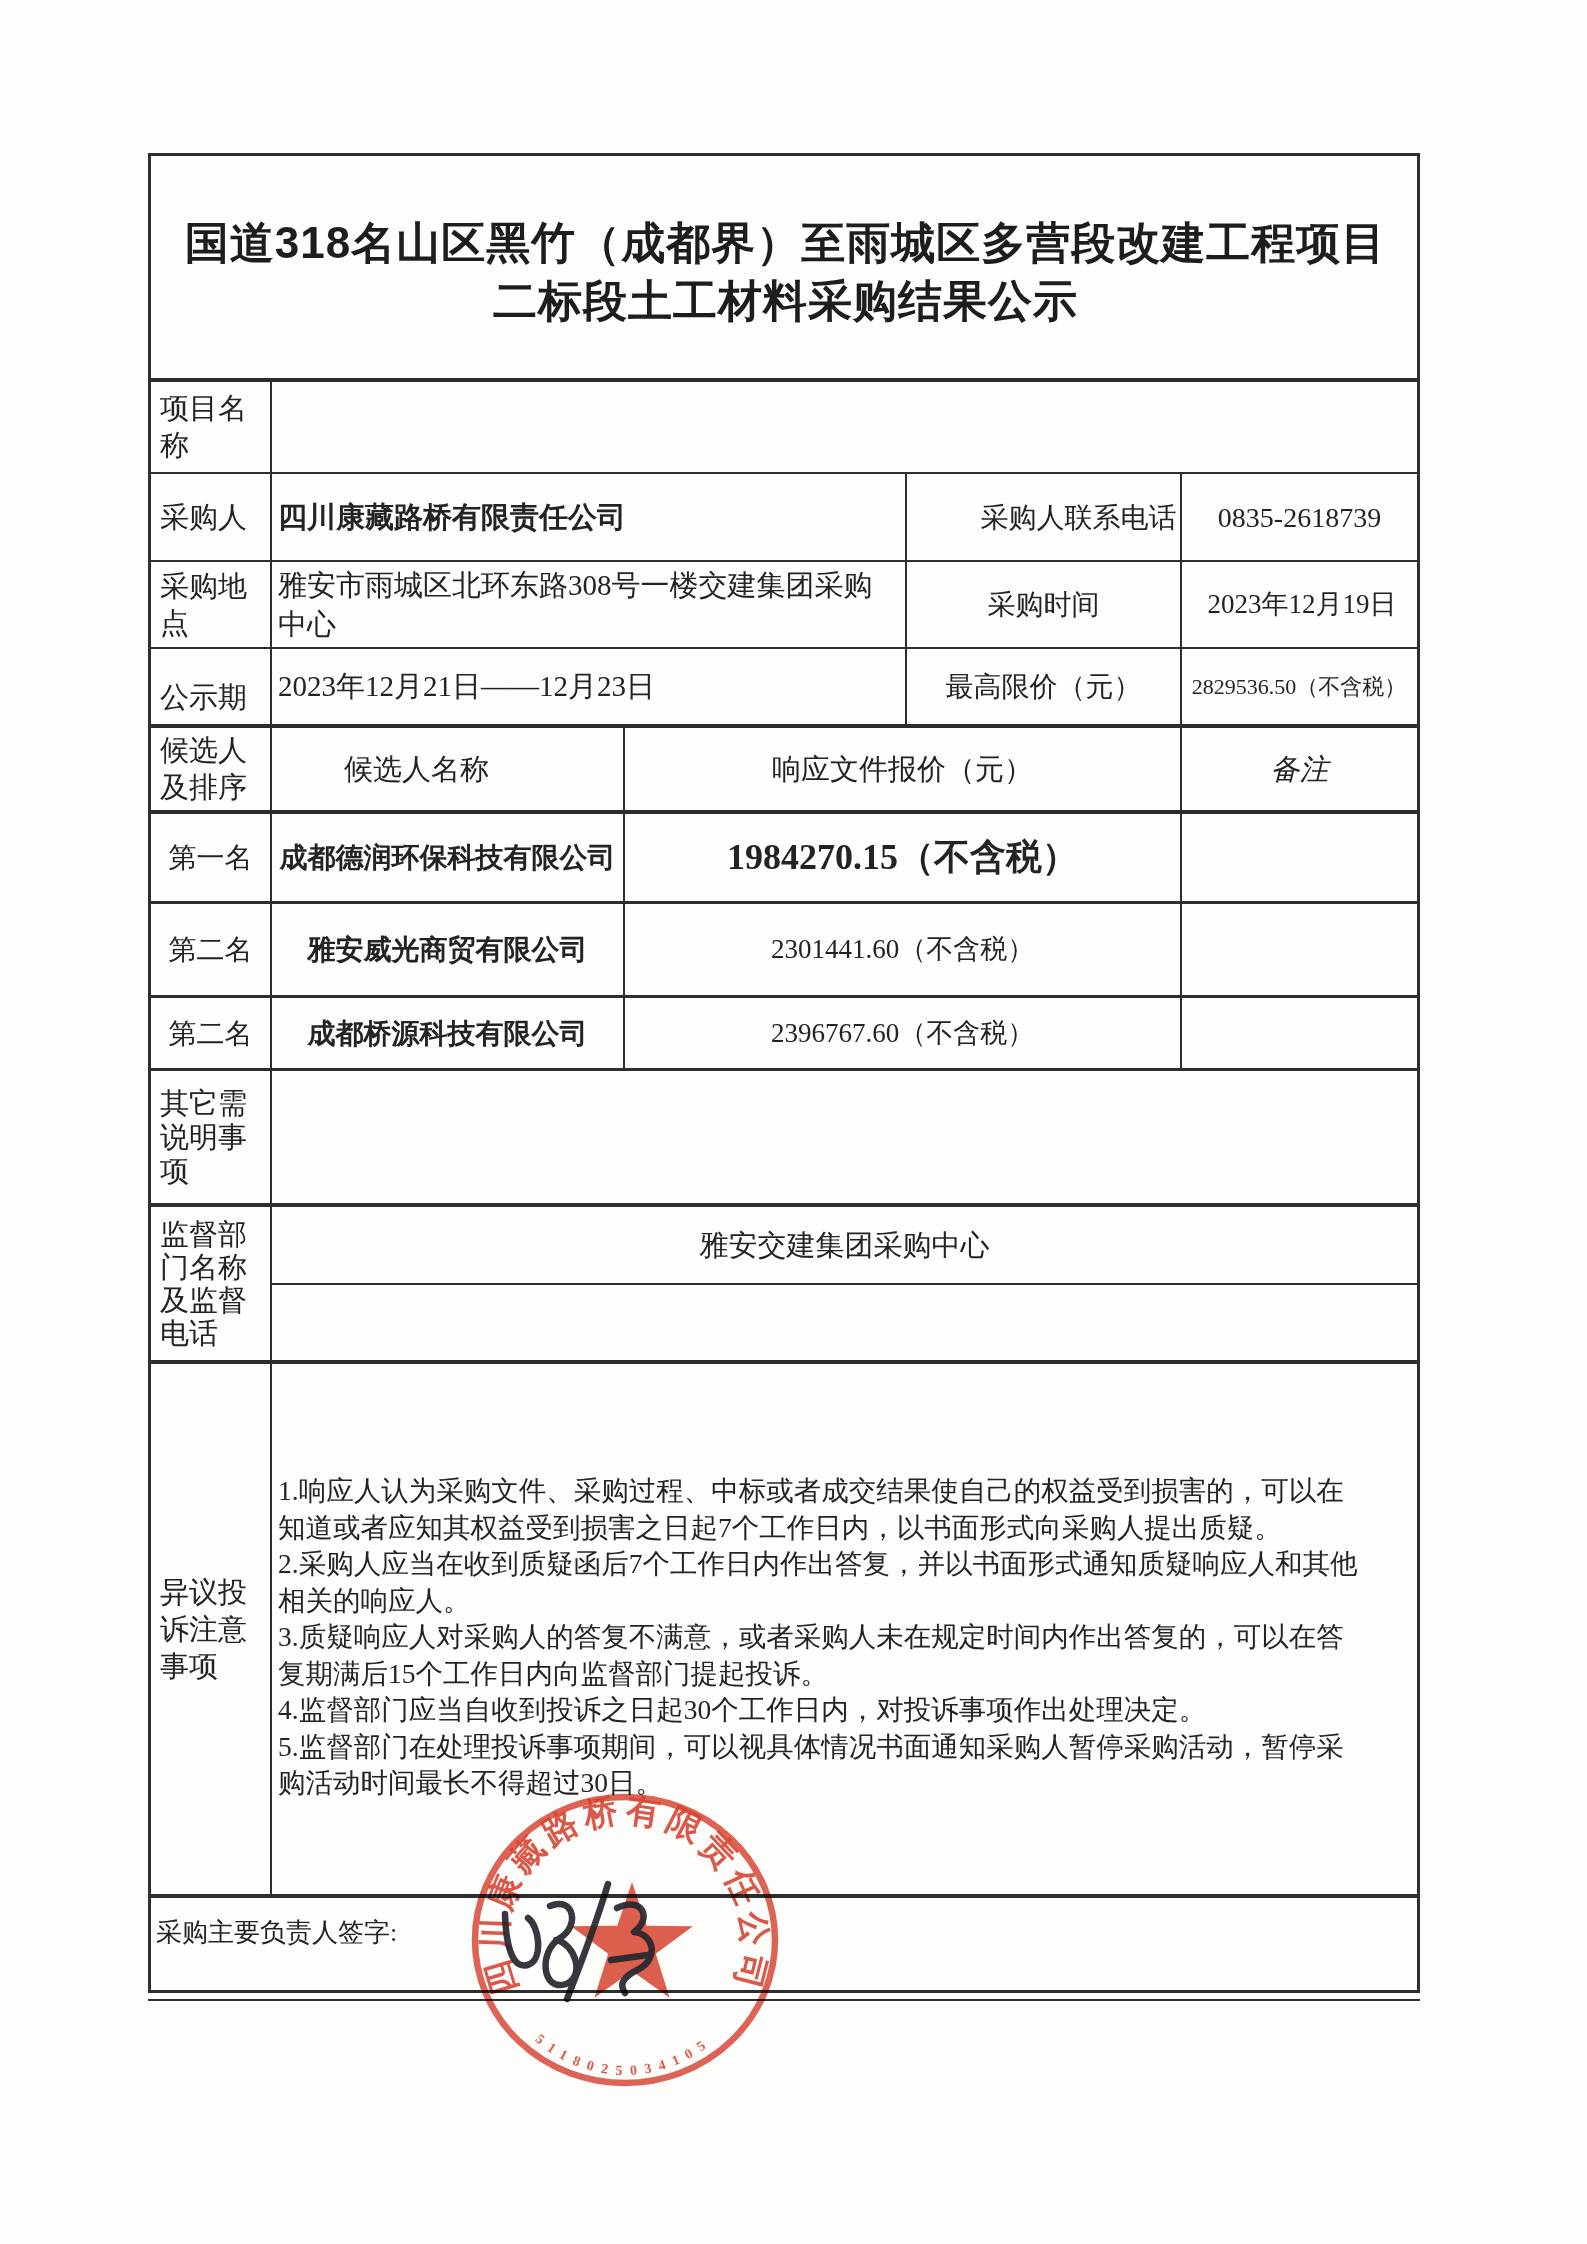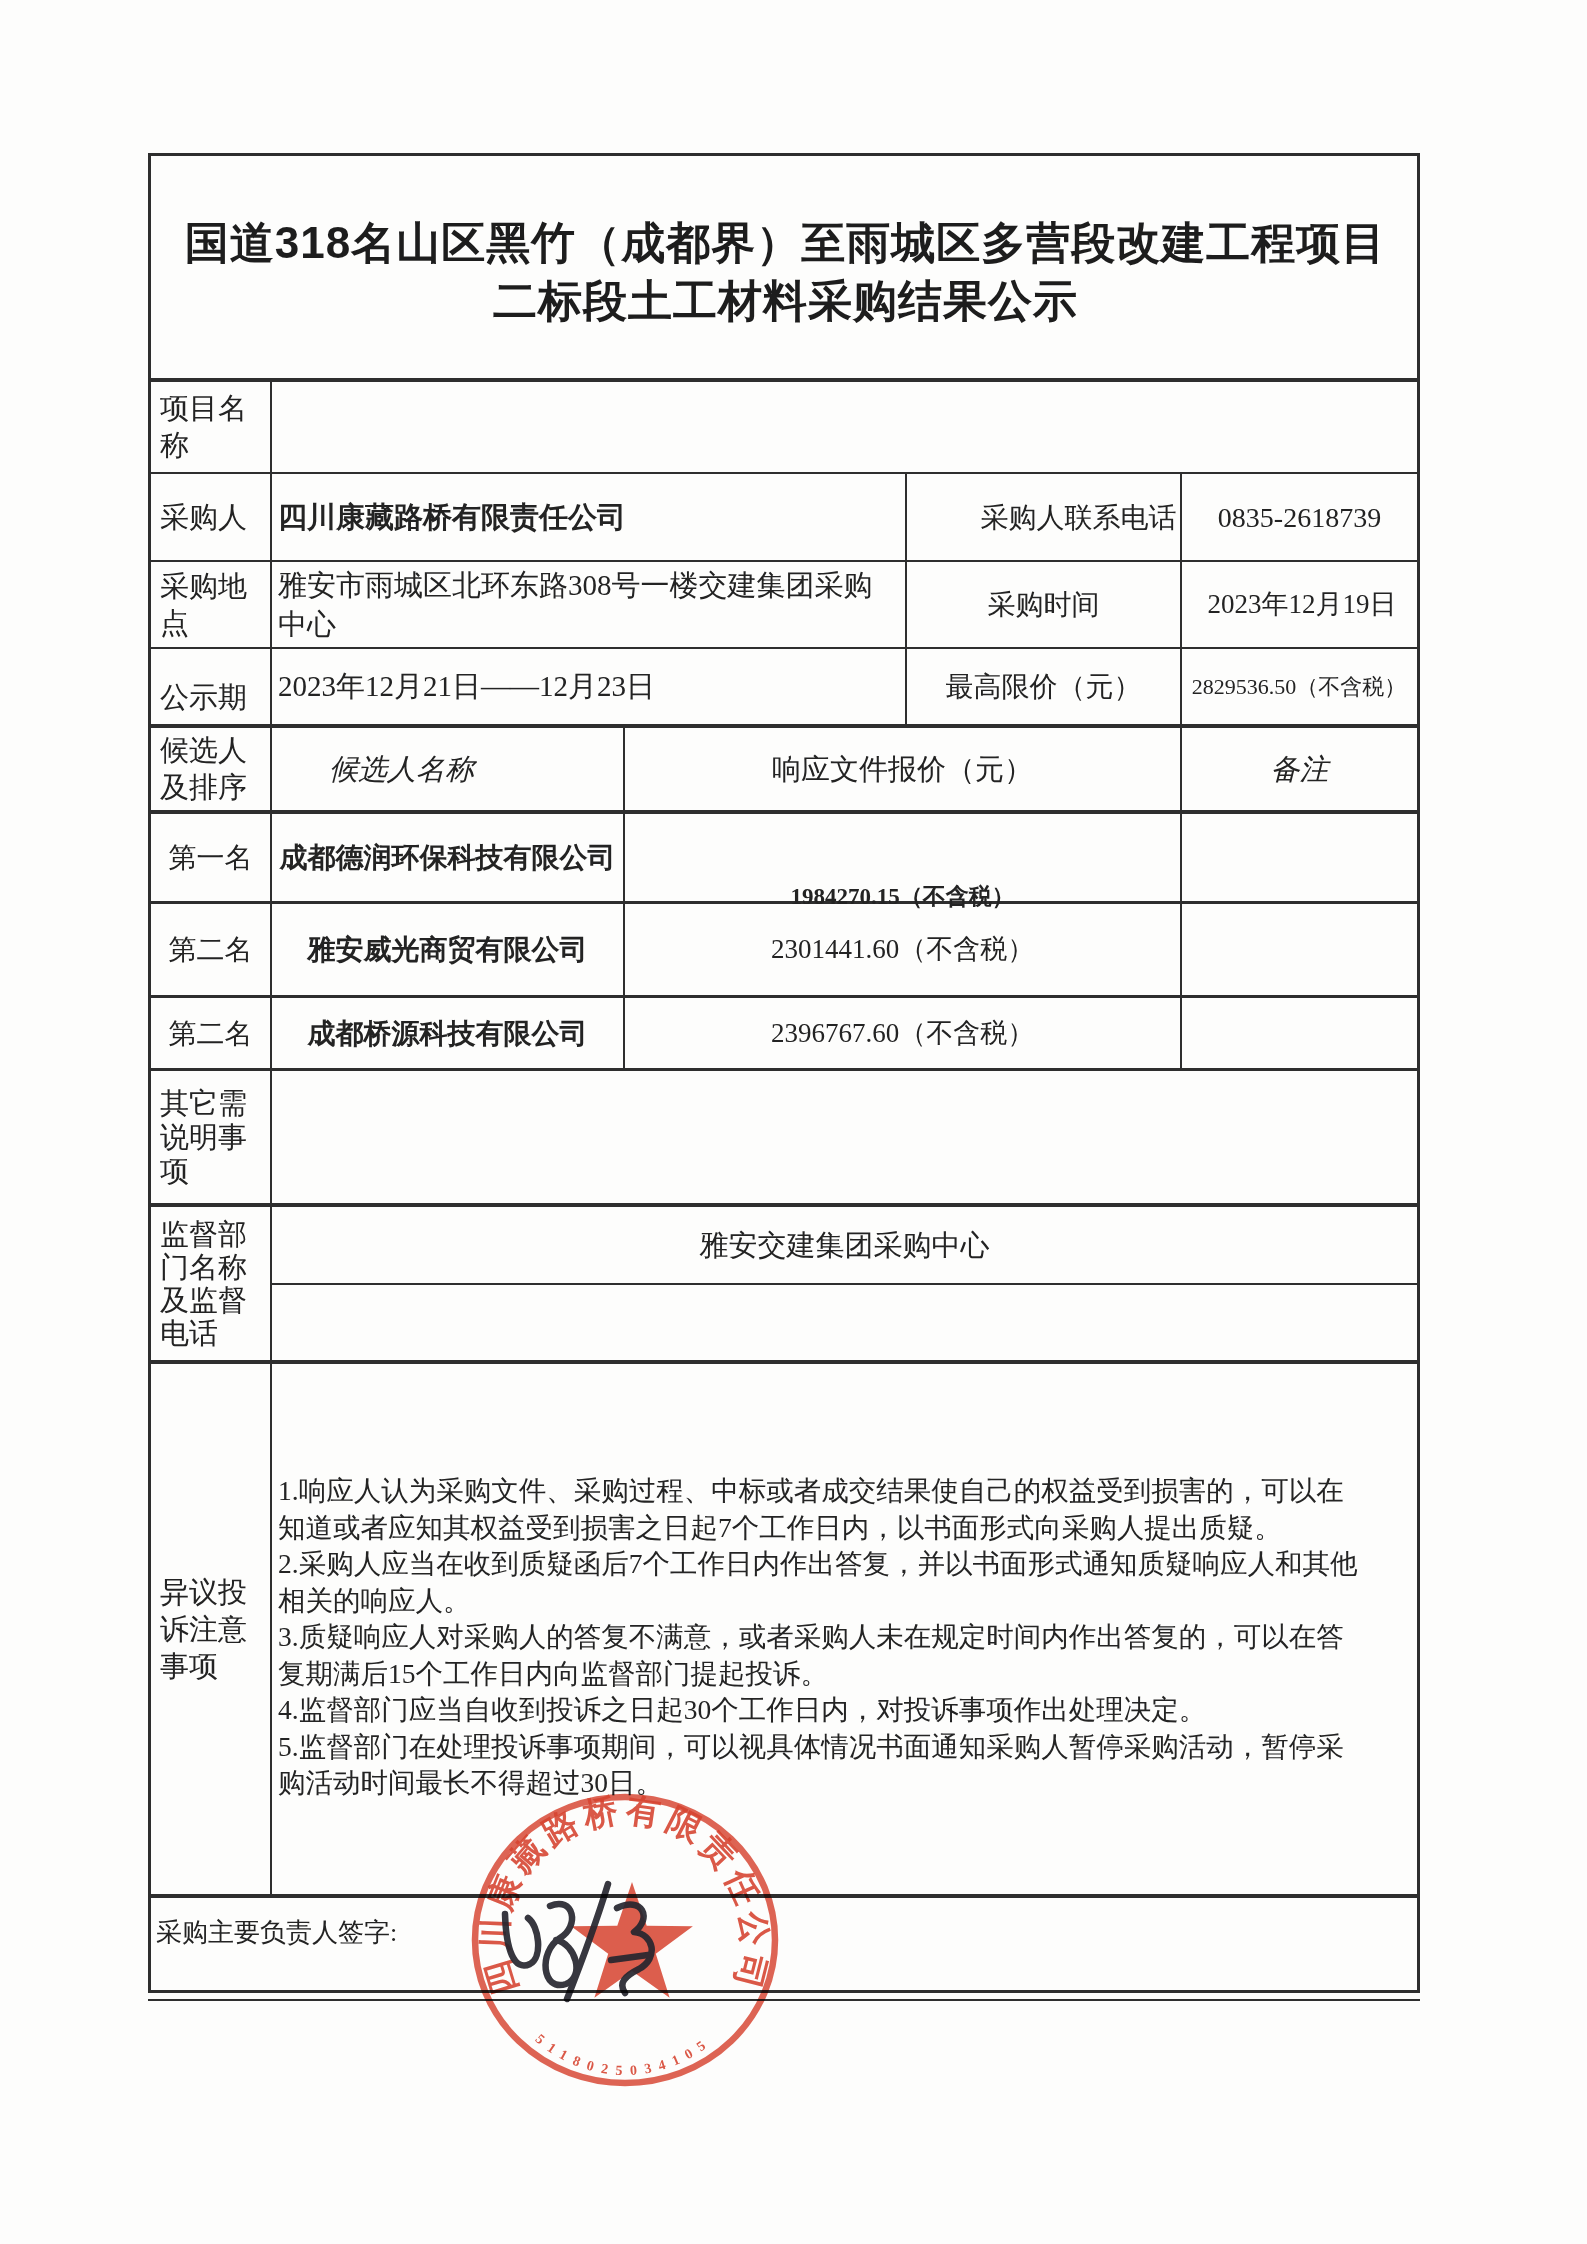--- a/index.html
+++ b/index.html
@@ -87,27 +87,27 @@
   <div class="cell" style="left:278px;width:598px;top:562px;height:85px;line-height:39px;">雅安市雨城区北环东路308号一楼交建集团采购中心</div>
   <div class="cell center nowrap" style="left:907px;width:273px;top:562px;height:85px;font-size:28px;">采购时间</div>
   <div class="cell center nowrap" style="left:1190px;width:224px;top:562px;height:85px;font-size:27px;">2023年12月19日</div>
 
   <div class="cell lab left" style="top:649px;height:97px;">公示期</div>
   <div class="cell nowrap" style="left:278px;width:620px;top:649px;height:75px;">2023年12月21日——12月23日</div>
   <div class="cell center nowrap" style="left:907px;width:273px;top:649px;height:75px;font-size:28px;">最高限价（元）</div>
   <div class="cell center" style="left:1184px;width:230px;top:649px;height:75px;font-size:22px;line-height:36px;">2829536.50（不含税）</div>
 
   <div class="cell lab left" style="top:728px;height:82px;">候选人及排序</div>
-  <div class="cell center nowrap" style="left:256px;width:291px;top:728px;height:82px;font-style:italic;">候选人名称</div>
+  <div class="cell center nowrap" style="left:271px;width:291px;top:728px;height:82px;">候选人名称</div>
   <div class="cell center nowrap" style="left:625px;width:555px;top:728px;height:82px;">响应文件报价（元）</div>
   <div class="cell center nowrap" style="left:1182px;width:235px;top:728px;height:82px;font-style:italic;">备注</div>
 
   <div class="cell center nowrap" style="left:151px;width:119px;top:814px;height:87px;font-size:28px;">第一名</div>
   <div class="cell center nowrap sans bold6" style="left:272px;width:351px;top:814px;height:87px;font-size:28px;">成都德润环保科技有限公司</div>
-  <div class="cell center nowrap bold6" style="left:625px;width:555px;top:853px;height:87px;font-size:23px;">1984270.15（不含税）</div>
+  <div class="cell center nowrap bold6" style="left:625px;width:555px;top:814px;height:87px;font-size:36px;">1984270.15（不含税）</div>
   <div class="cell center nowrap" style="left:1182px;width:235px;top:814px;height:87px;"></div>
 
   <div class="cell center nowrap" style="left:151px;width:119px;top:904px;height:91px;font-size:28px;">第二名</div>
   <div class="cell center nowrap sans bold6" style="left:272px;width:351px;top:904px;height:91px;font-size:28px;">雅安威光商贸有限公司</div>
   <div class="cell center nowrap" style="left:625px;width:555px;top:904px;height:91px;font-size:27px;">2301441.60（不含税）</div>
   <div class="cell center nowrap" style="left:1182px;width:235px;top:904px;height:91px;"></div>
 
   <div class="cell center nowrap" style="left:151px;width:119px;top:998px;height:70px;font-size:28px;">第二名</div>
   <div class="cell center nowrap sans bold6" style="left:272px;width:351px;top:998px;height:70px;font-size:28px;">成都桥源科技有限公司</div>
   <div class="cell center nowrap" style="left:625px;width:555px;top:998px;height:70px;font-size:27px;">2396767.60（不含税）</div>

